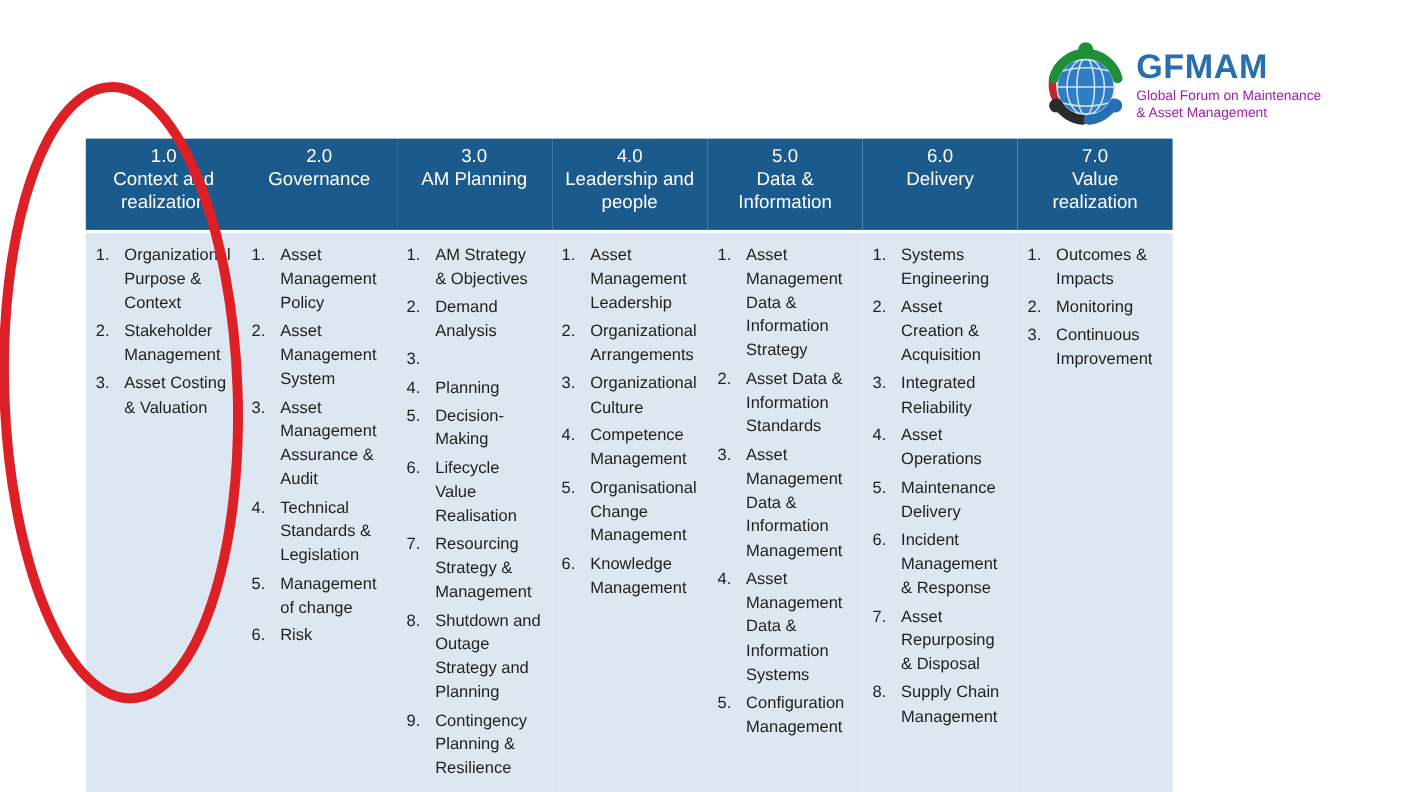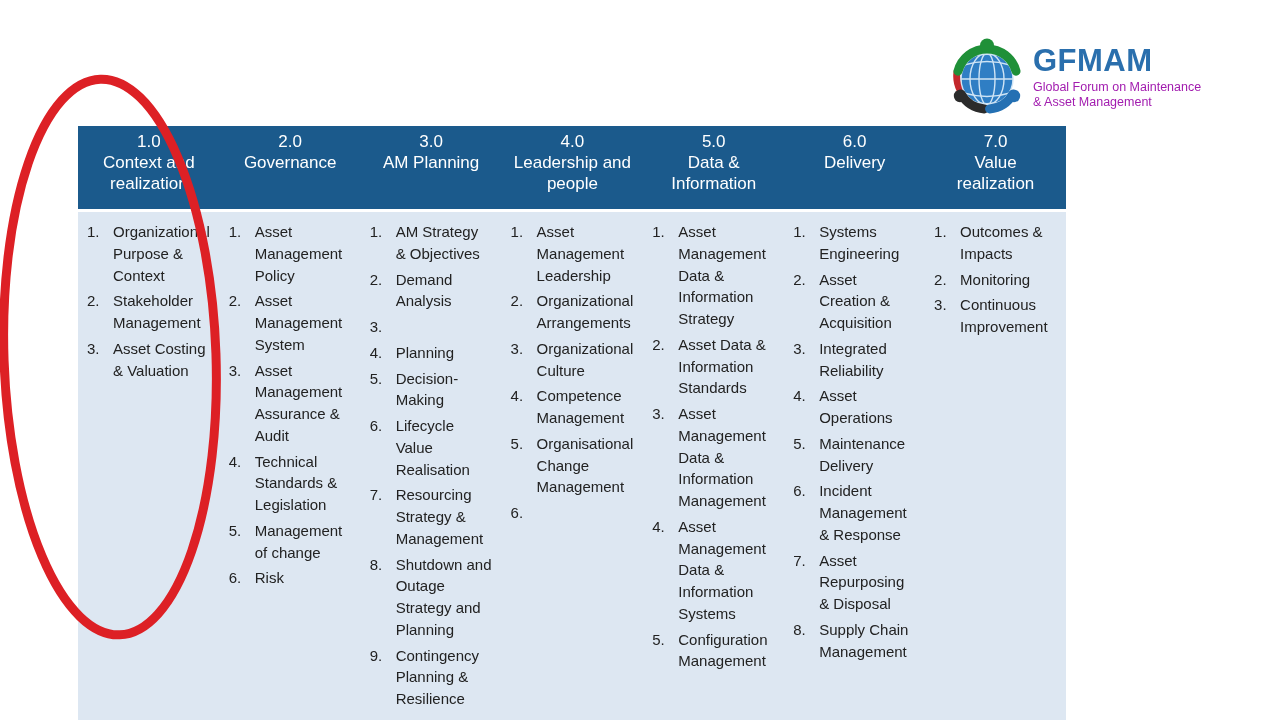--- a/index.html
+++ b/index.html
@@ -245,20 +245,21 @@
           <div class="list-item">
             <div class="item-number">4.</div>
             <div class="item-text">Competence Management</div>
           </div>
           <div class="list-item">
             <div class="item-number">5.</div>
             <div class="item-text">Organisational Change Management</div>
           </div>
           <div class="list-item">
             <div class="item-number">6.</div>
+            <div class="item-text">Knowledge Management</div>
           </div>
         </div>
       </div>
       <div class="column">
         <div class="column-header">
           <div>5.0</div>
           <div>Data &amp;</div>
           <div>Information</div>
         </div>
         <div class="column-body">

